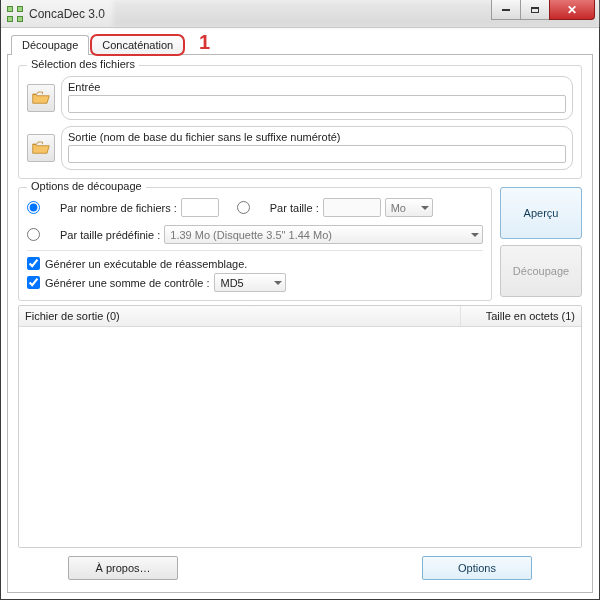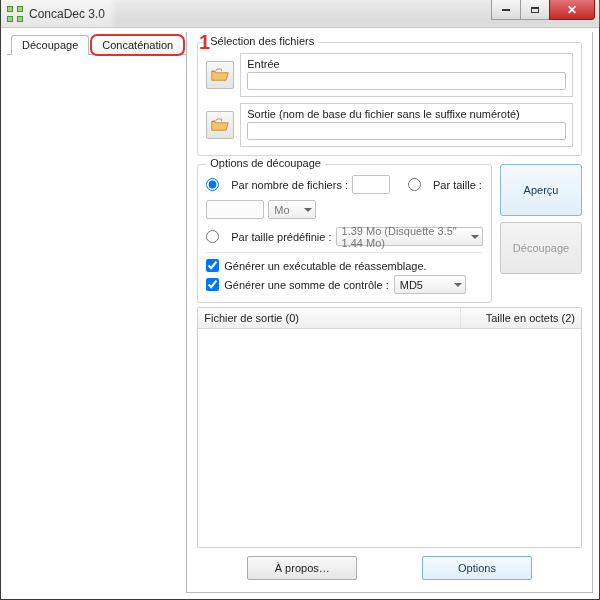--- a/index.html
+++ b/index.html
@@ -49,21 +49,21 @@
     width:46px;
     background:linear-gradient(#e57373,#c62828);
     color:#fff; font-weight:bold; font-size:12px;
     border-bottom-right-radius:4px;
     border-color:#8b1a1a;
   }
   .winbtn.min span { width:8px; height:0; border-top:2px solid #333; }
   .winbtn.max span { width:8px; height:6px; border:1px solid #333; border-top:2px solid #333; }
   .winbtns-wrap { position:absolute; top:0; right:4px; }
 
-  .client { padding:4px 6px 6px 6px; height:calc(100% - 28px); display:flex; }
+  .client { padding:4px 6px 6px 6px; height:calc(100% - 28px); display:flex; flex-direction:column; }
 
   .tabs { display:flex; align-items:flex-end; height:23px; padding-left:4px; position:relative; }
   .tabs::after { content:""; position:absolute; left:0; right:0; bottom:0; border-bottom:1px solid #b9b9b9; }
   .tab {
     padding:3px 10px 4px;
     border:1px solid #b9b9b9;
     border-bottom:none;
     background:linear-gradient(#fcfcfc,#f1f1f1);
     border-radius:3px 3px 0 0;
     margin-right:2px;
@@ -88,21 +88,21 @@
     padding:10px 8px 8px 8px;
     margin-bottom:8px;
     position:relative;
   }
   .group > .legend {
     position:absolute; top:-8px; left:8px;
     background:#fff; padding:0 4px;
   }
 
   .file-row { display:flex; align-items:center; margin-bottom:6px; }
-  .file-row .box { flex:1; border:1px solid #d0d0d0; border-radius:0; padding:4px 6px 6px 6px; }
+  .file-row .box { flex:1; border:1px solid #d0d0d0; border-radius:10px; padding:4px 6px 6px 6px; }
   .file-row .box .lbl { margin-bottom:2px; }
   .file-row .box .field { height:18px; border:1px solid #c3c3c3; background:#fff; border-radius:2px; }
   .folderbtn {
     width:28px; height:28px;
     border:1px solid #bcbcbc; border-radius:2px;
     background:linear-gradient(#f8f8f8,#e4e4e4);
     display:flex; align-items:center; justify-content:center;
     margin-right:6px;
   }
   .folderbtn svg { width:18px; height:14px; }
@@ -119,21 +119,21 @@
     display:flex; align-items:center; justify-content:center;
     color:#103a58;
   }
   .bigbtn.disabled {
     border-color:#c9c9c9;
     background:linear-gradient(#f4f4f4,#e9e9e9);
     color:#999;
   }
 
   .radios { display:flex; align-items:center; flex-wrap:wrap; gap:6px 4px; margin-bottom:8px; }
-  .radio-item { display:flex; align-items:center; gap:12px; }
+  .radio-item { display:flex; align-items:center; gap:20px; }
   .radio-item input[type=radio]{ margin:0; }
   .tinput { height:19px; border:1px solid #c3c3c3; border-radius:2px; background:#fff; }
   .tinput.dis { background:#fafafa; color:#999; }
   .sel {
     height:19px; border:1px solid #c3c3c3; border-radius:2px;
     background:linear-gradient(#fff,#eee);
     display:flex; align-items:center; justify-content:space-between;
     padding:0 3px 0 5px; color:#777;
   }
   .sel .tri { width:0;height:0;border-left:4px solid transparent;border-right:4px solid transparent;border-top:4px solid #666; }
@@ -289,21 +289,21 @@
           </div>
           <div class="bigbtn disabled">
             <span>Découpage</span>
           </div>
         </div>
       </div>
 
       <div class="listview">
         <div class="hdr">
           <div class="col" style="flex:1;">Fichier de sortie (0)</div>
-          <div class="col" style="width:120px; text-align:right;">Taille en octets (2)</div>
+          <div class="col" style="width:120px; text-align:right;">Taille en octets (1)</div>
         </div>
         <div class="body"></div>
       </div>
 
       <div class="footer">
         <div class="ftbtn">
           <span>À propos…</span>
         </div>
         <div class="ftbtn quit">
           <span>Options</span>

